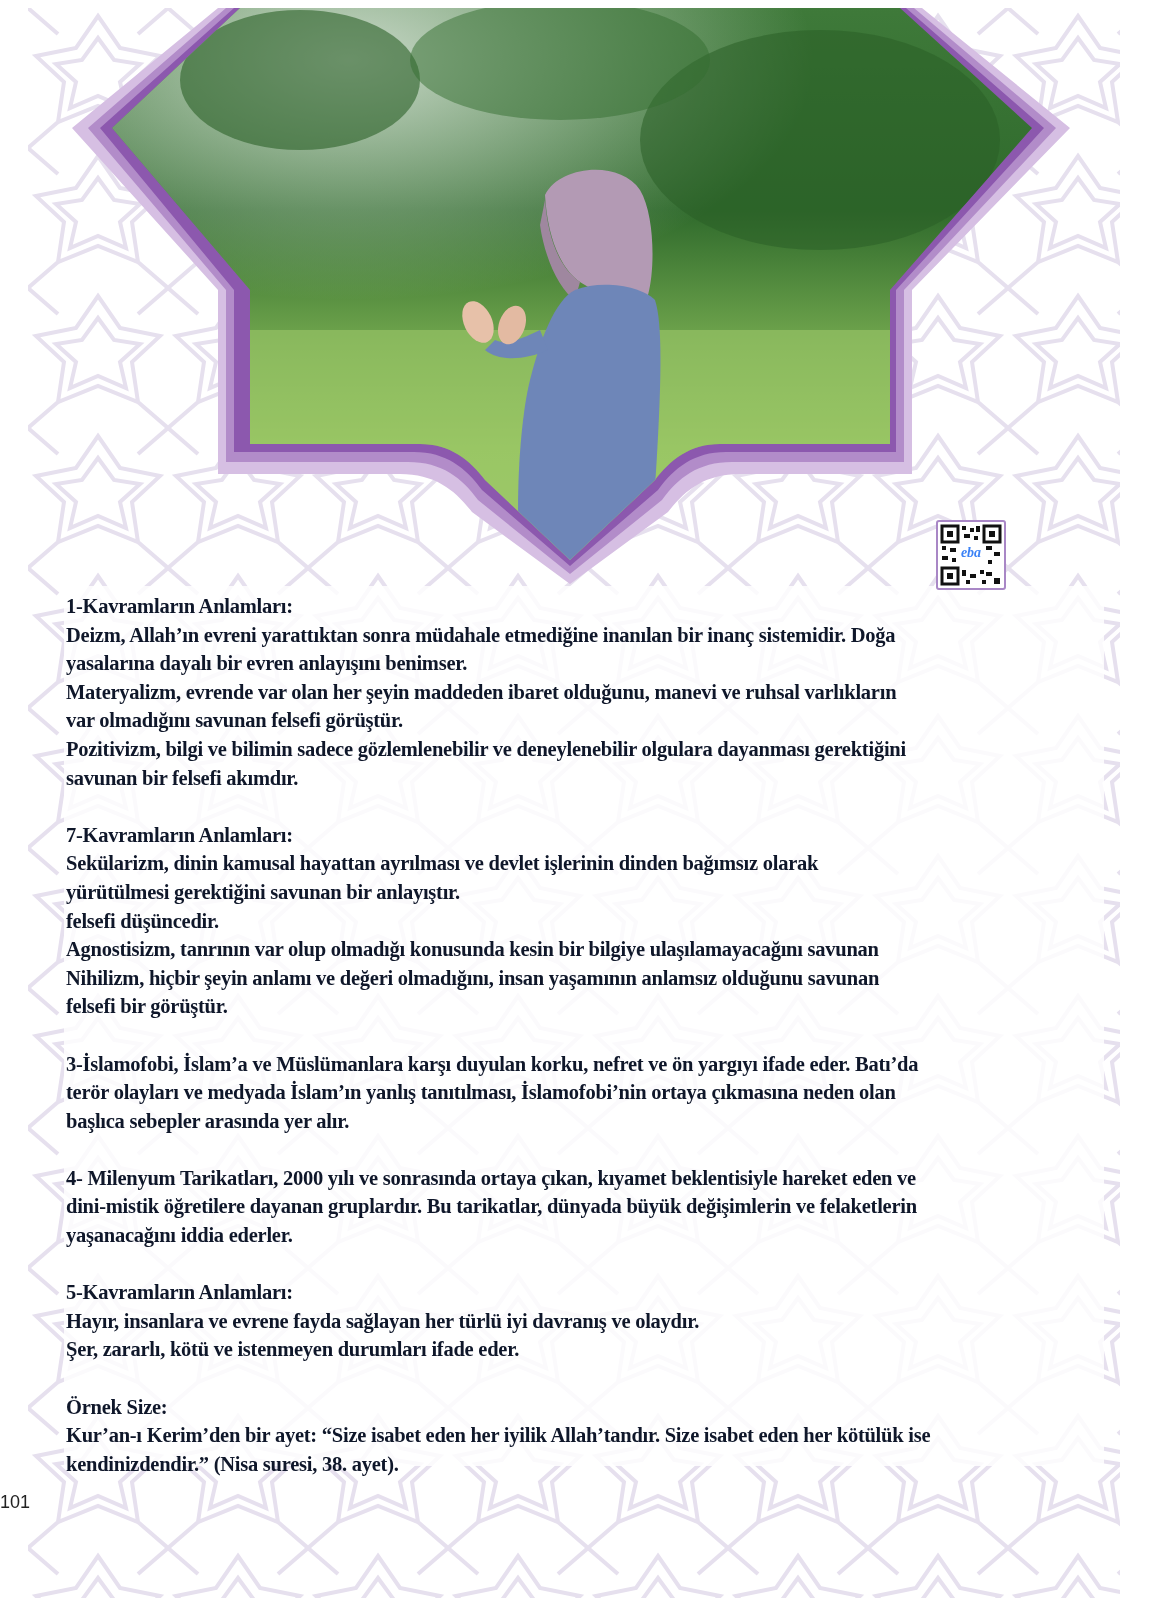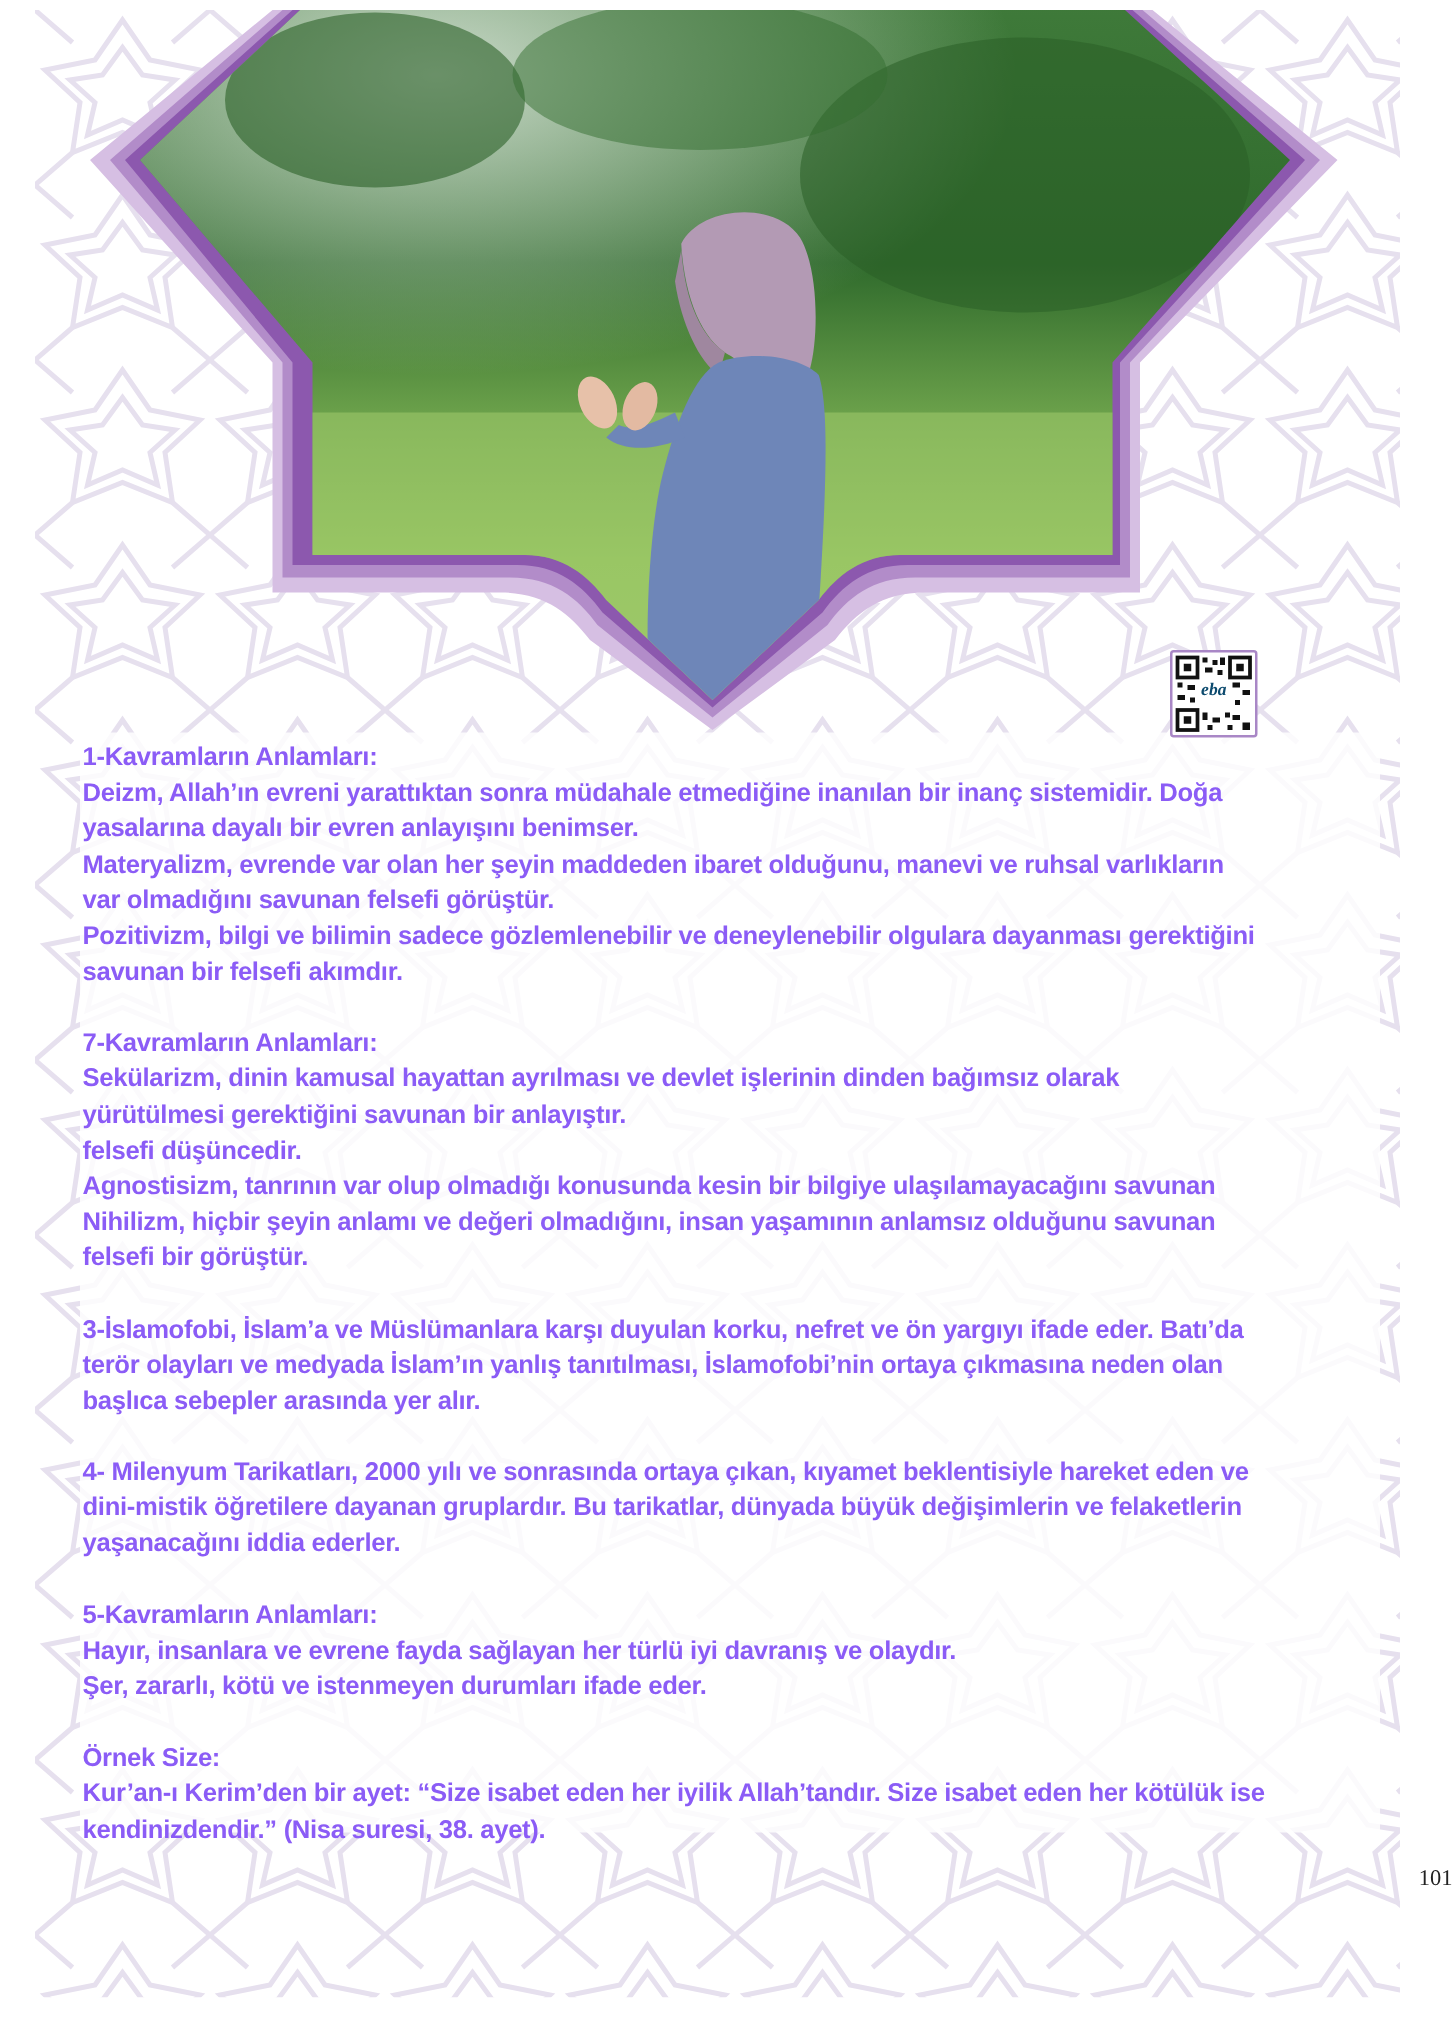--- a/index.html
+++ b/index.html
@@ -13,33 +13,33 @@
     background: #ffffff;
   }
   .pattern { position: absolute; left: 0; top: 0; width: 100%; height: 100%; }
   .hero { position: absolute; left: 0; top: 0; width: 1162px; height: 600px; }
   .qr {
     position: absolute; left: 936px; top: 520px; width: 66px; height: 66px;
     border: 2px solid #a987c6; border-radius: 3px; background: #fff;
   }
   .content {
     position: absolute; left: 66px; top: 592px; width: 1060px;
-    color: #8b5cf6;
-    font-family: Liberation Sans, sans-serif;
+    color: #0f172a;
+    font-family: Liberation Serif, serif;
     font-weight: bold;
     font-size: 20.5px;
     line-height: 28.6px;
     letter-spacing: -0.25px;
   }
   .content p { margin: 0; }
   .content .gap { height: 28.6px; }
   .page-number {
     position: absolute; left: 0; width: 1162px; top: 1492px;
-    text-align: right; font-size: 18px; color: #222;
-    font-family: Liberation Serif, serif;
+    text-align: left; font-size: 18px; color: #222;
+    font-family: Liberation Sans, sans-serif;
   }
 </style>
 </head>
 <body>
 
 <div class="page">
   <svg class="pattern" viewBox="0 0 1092 1590" preserveAspectRatio="none">
     <defs>
       <pattern id="star" x="0" y="0" width="140" height="140" patternUnits="userSpaceOnUse">
         <g fill="none" stroke="#e6e0ee" stroke-width="4">
@@ -125,21 +125,21 @@
         <rect x="24" y="48" width="4" height="6"></rect>
         <rect x="32" y="52" width="6" height="4"></rect>
       <rect x="42" y="48" width="4" height="4"></rect>
         <rect x="48" y="50" width="6" height="4"></rect>
         <rect x="56" y="56" width="6" height="6"></rect>
       <rect x="44" y="58" width="4" height="4"></rect>
         <rect x="28" y="58" width="4" height="4"></rect>
     </g>
     <rect x="20" y="26" width="26" height="14" fill="#fff"></rect>
   </svg>
-  <span style="position:absolute;left:20px;top:23px;width:26px;text-align:center;font-family:'Liberation Serif',serif;font-style:italic;font-weight:bold;font-size:14px;color:#0c4a6e;">eba</span>
+  <span style="position:absolute;left:20px;top:23px;width:26px;text-align:center;font-family:'Liberation Serif',serif;font-style:italic;font-weight:bold;font-size:14px;color:#3b82f6;">eba</span>
 </div>
 
 <div class="content">
   <div>
     <p>1-Kavramların Anlamları:</p>
     <p>Deizm, Allah’ın evreni yarattıktan sonra müdahale etmediğine inanılan bir inanç sistemidir. Doğa</p>
     <p>yasalarına dayalı bir evren anlayışını benimser.</p>
     <p>Materyalizm, evrende var olan her şeyin maddeden ibaret olduğunu, manevi ve ruhsal varlıkların</p>
     <p>var olmadığını savunan felsefi görüştür.</p>
     <p>Pozitivizm, bilgi ve bilimin sadece gözlemlenebilir ve deneylenebilir olgulara dayanması gerektiğini</p>

